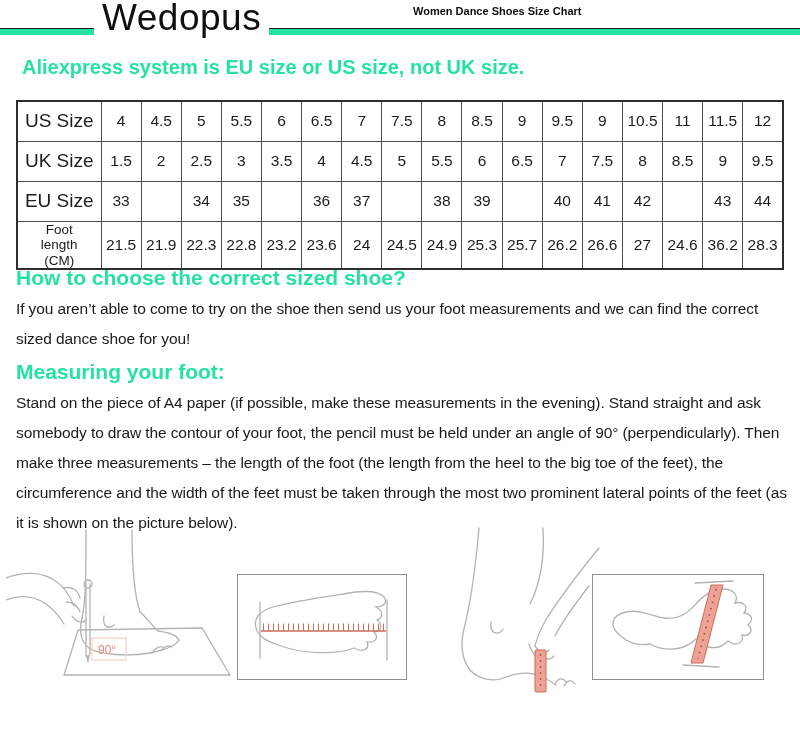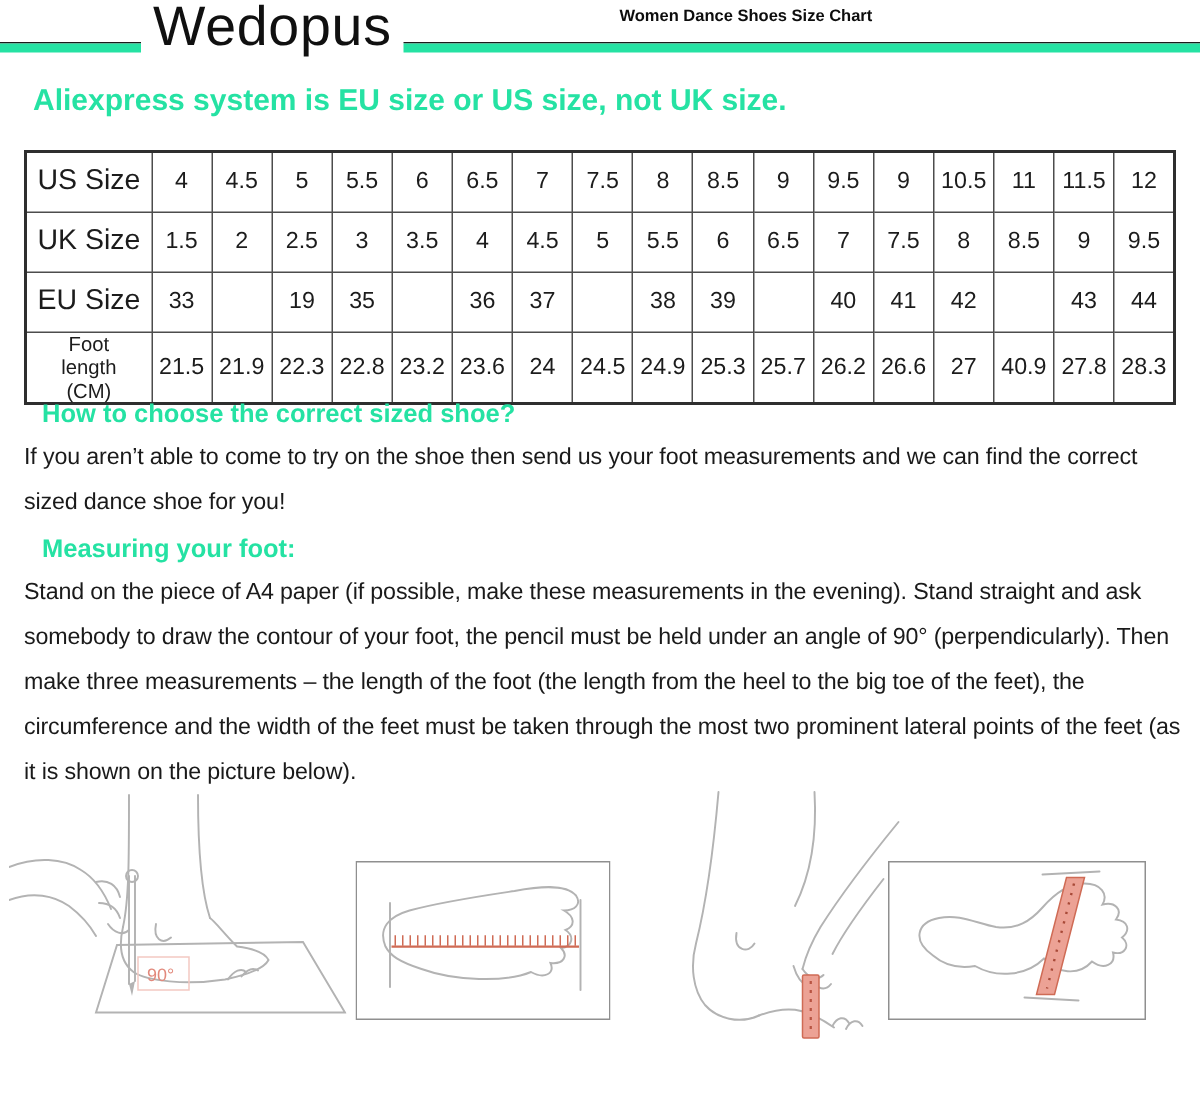--- a/index.html
+++ b/index.html
@@ -24,21 +24,21 @@
   .size-table { position:absolute; left:16px; top:100px; width:768px; height:160px;
                 border-collapse:collapse; table-layout:fixed; }
   .size-table th, .size-table td { border:1px solid #4d4d4d; text-align:center; vertical-align:middle;
                 padding:0; height:40px; font-size:15.5px; color:#1c1c1c; }
   .size-table { border:2px solid #2e2e2e; }
   .size-table th { width:84px; font-size:19px; font-weight:400; }
   .size-table tr:nth-child(4) th { font-size:13.5px; line-height:1.15; padding:0 18px; }
 
   
   .content { position:absolute; left:16px; top:266px; width:774px; }
-  .section-heading { font-size:17px; font-weight:600; color:var(--accent); margin:6px 0 4px 12px; }
+  .section-heading { font-size:21px; font-weight:600; color:var(--accent); margin:6px 0 4px 0; }
   .section-heading:first-child { margin-top:0; }
   .content p { margin:0 0 3px 0; font-size:15.5px; line-height:30px; letter-spacing:-0.1px; color:#1a1a1a; }
 
   
   .illos { position:absolute; left:0; top:516px; width:800px; height:194px; }
   .illo { position:absolute; }
   .illo svg { display:block; }
   .sk { stroke:var(--sketch); stroke-width:1.3; fill:none; stroke-linecap:round; }
   .box { stroke:#8f8f8f; stroke-width:1; fill:#ffffff; }
   .tape { fill:var(--tape-fill); stroke:var(--tape-stroke); stroke-width:1; }
@@ -97,21 +97,21 @@
           <td>7.5</td>
           <td>8</td>
           <td>8.5</td>
           <td>9</td>
           <td>9.5</td>
         </tr>
         <tr>
           <th>EU Size</th>
           <td>33</td>
           <td></td>
-          <td>19</td>
+          <td>34</td>
           <td>35</td>
           <td></td>
           <td>36</td>
           <td>37</td>
           <td></td>
           <td>38</td>
           <td>39</td>
           <td></td>
           <td>40</td>
           <td>41</td>
@@ -129,22 +129,22 @@
           <td>23.2</td>
           <td>23.6</td>
           <td>24</td>
           <td>24.5</td>
           <td>24.9</td>
           <td>25.3</td>
           <td>25.7</td>
           <td>26.2</td>
           <td>26.6</td>
           <td>27</td>
-          <td>40.9</td>
-          <td>27.8</td>
+          <td>24.6</td>
+          <td>36.2</td>
           <td>28.3</td>
         </tr>
       </tbody>
   </table>
 
   <div class="content">
     <div class="section-heading">How to choose the correct sized shoe?</div>
     <p>If you aren’t able to come to try on the shoe then send us your foot measurements and we can find the correct sized dance shoe for you!</p>
     <div class="section-heading">Measuring your foot:</div>
     <p>Stand on the piece of A4 paper (if possible, make these measurements in the evening). Stand straight and ask somebody to draw the contour of your foot, the pencil must be held under an angle of 90° (perpendicularly). Then make three measurements – the length of the foot (the length from the heel to the big toe of the feet), the circumference and the width of the feet must be taken through the most two prominent lateral points of the feet (as it is shown on the picture below).</p>

